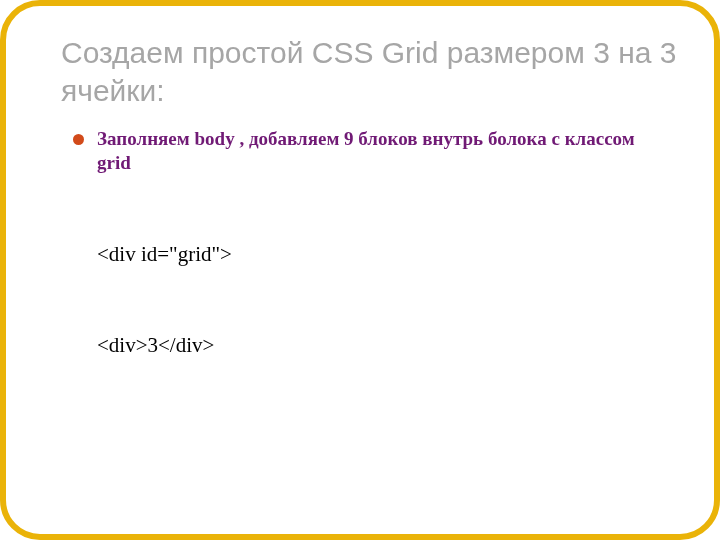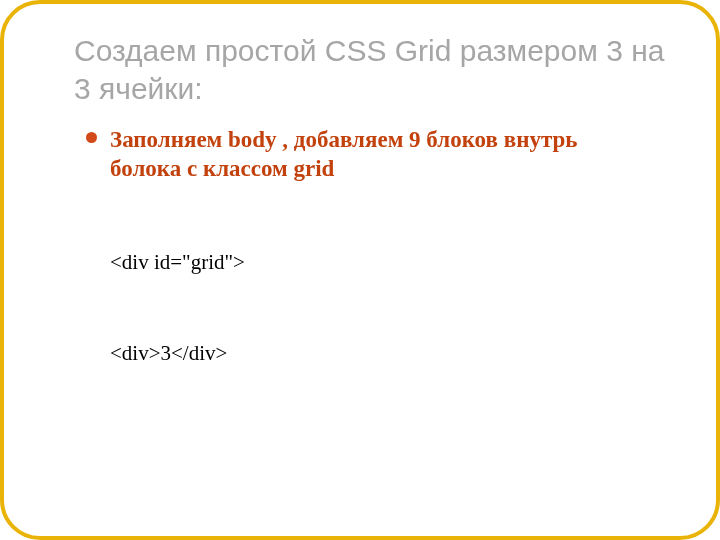--- a/index.html
+++ b/index.html
@@ -7,22 +7,22 @@
     padding: 0;
     width: 720px;
     height: 540px;
     background: #fff;
     font-family: "Times New Roman", Times, serif;
   }
   .slide {
     box-sizing: border-box;
     width: 720px;
     height: 540px;
-    padding: 24px 32px 24px 42px;
-    border: 4px solid #eab308;
+    padding: 24px 32px 24px 27px;
+    border: 6px solid #eab308;
     border-radius: 40px;
     position: relative;
   }
   .title {
     font-family: Arial, "Helvetica Neue", Helvetica, sans-serif;
     font-size: 30px;
     line-height: 1.25;
     color: #a6a6a6;
     font-weight: 400;
     margin: 4px 0 18px 28px;
@@ -37,23 +37,23 @@
   .bullet-dot {
     position: absolute;
     left: -24px;
     top: 7px;
     width: 11px;
     height: 11px;
     border-radius: 50%;
     background: #d24a1a; 
   }
   .lead {
-    font-size: 23px;
+    font-size: 19px;
     line-height: 1.28;
-    color: #c2410c;
+    color: #701a75;
     font-weight: bold;
     margin-top: 8px;
   }
   .lead .kw {
     font-family: "Times New Roman", Times, serif;
   }
   .code {
     font-size: 21px;
     line-height: 1.45;
     color: #000;

